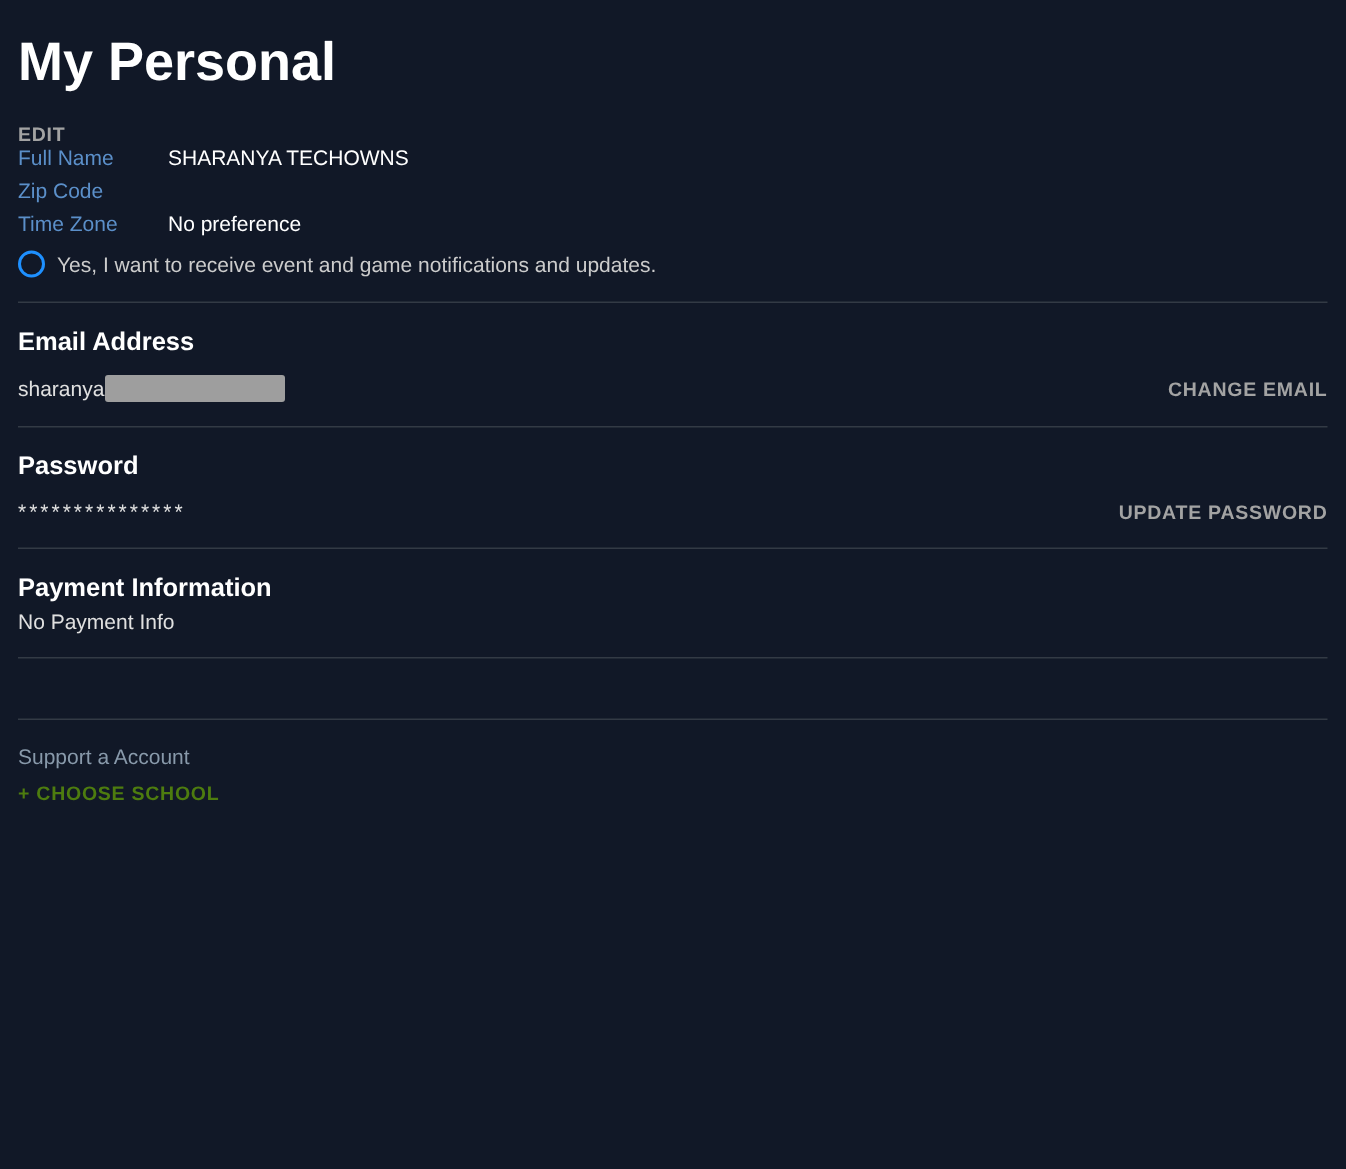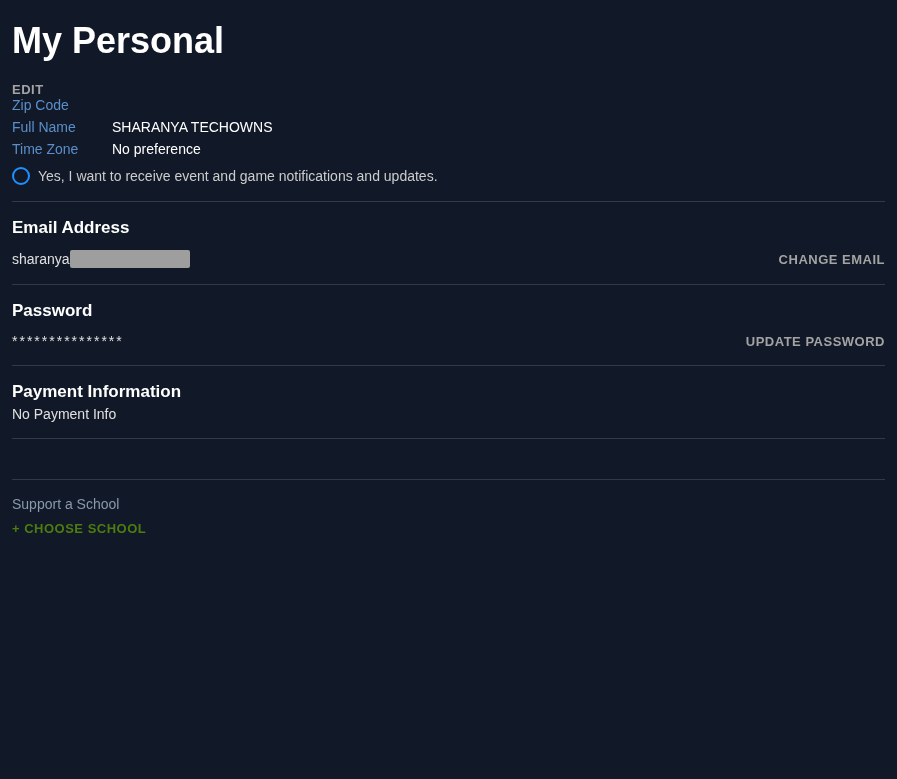--- a/index.html
+++ b/index.html
@@ -177,26 +177,26 @@
 <div class="page-container">
 
   <h1 class="page-title">My Personal</h1>
 
   <div class="section-block">
     <div class="section-header">
       <a class="action-link">EDIT</a>
     </div>
 
     <div class="info-row">
+      <span class="info-label">Full Name</span>
+      <span class="info-value">SHARANYA TECHOWNS</span>
+    </div>
+    <div class="info-row">
       <span class="info-label">Zip Code</span>
       <span class="info-value"></span>
-    </div>
-    <div class="info-row">
-      <span class="info-label">Full Name</span>
-      <span class="info-value">SHARANYA TECHOWNS</span>
     </div>
     <div class="info-row">
       <span class="info-label">Time Zone</span>
       <span class="info-value">No preference</span>
     </div>
 
     <div class="notification-row">
       <span class="circle-icon"></span>
       <span class="notification-text">Yes, I want to receive event and game notifications and updates.</span>
     </div>
@@ -235,17 +235,17 @@
     <span class="section-title">Payment Information</span>
     <p class="no-payment">No Payment Info</p>
   </div>
 
   <hr class="divider">
 
 
   <hr class="divider" style="margin-top: 40px;">
 
   <div class="section-block">
-    <p class="support-school-label">Support a School</p>
+    <p class="support-school-label">Support a Account</p>
     <a class="choose-school-link">+ CHOOSE SCHOOL</a>
   </div>
 
 </div>
 
 </body></html>

